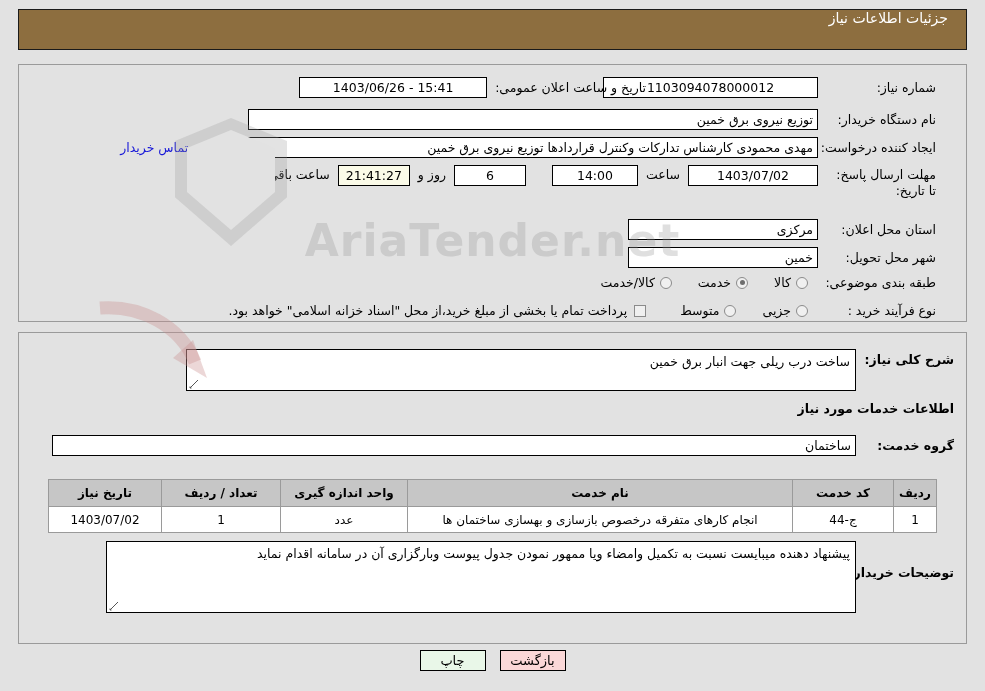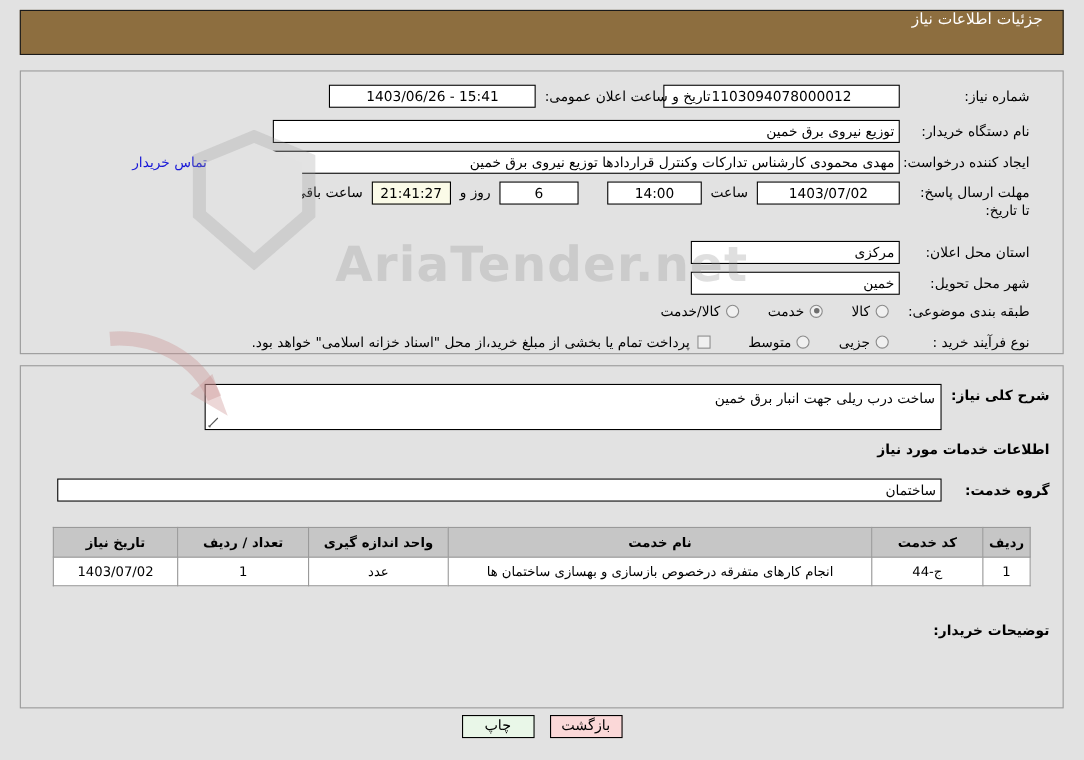--- a/index.html
+++ b/index.html
@@ -353,20 +353,27 @@
 
   <div class="section-head" style="top:68px; right:12px;">اطلاعات خدمات مورد نیاز</div>
 
   <div class="form-row" style="top:102px; right:12px;">
     <span class="lbl b" style="width:92px; text-align:right;">گروه خدمت:</span>
     <div class="fld right" style="width:804px; margin-right:6px;">ساختمان</div>
   </div>
 
   <div class="form-row" style="top:208px; right:12px; align-items:flex-start;">
     <span class="lbl b" style="width:92px; text-align:right; padding-top:24px;">توضیحات خریدار:</span>
+    <div class="ta" style="width:750px; height:72px; margin-right:6px;">
+      <span>پیشنهاد دهنده میبایست نسبت به تکمیل وامضاء ویا ممهور نمودن جدول پیوست وبارگزاری آن در سامانه اقدام نماید</span>
+      <svg class="grip" viewBox="0 0 10 10">
+        <path d="M1 9 L9 1" stroke="#555" stroke-width="1" fill="none"></path>
+        <path d="M1 9 L2.5 9 M1 9 L1 7.5" stroke="#555" stroke-width="1" fill="none"></path>
+      </svg>
+    </div>
   </div>
 
 </div>
 
 <div class="tbl-wrap">
   <table class="items">
     <thead>
       <tr>
         <th style="width:34px;">ردیف</th>
         <th style="width:92px;">کد خدمت</th>

